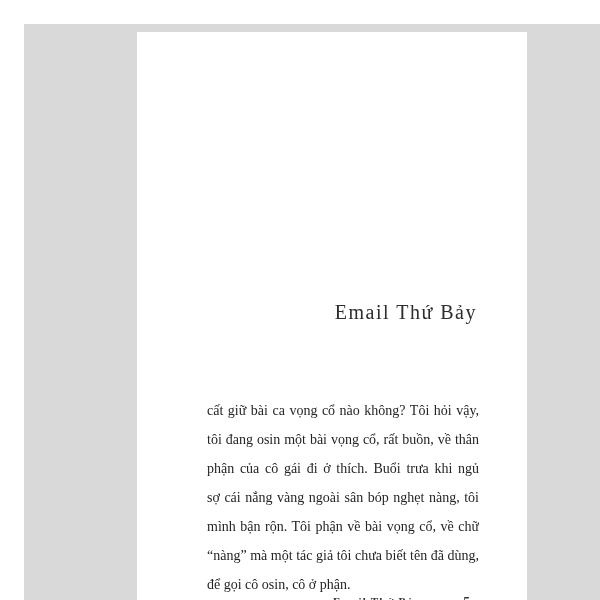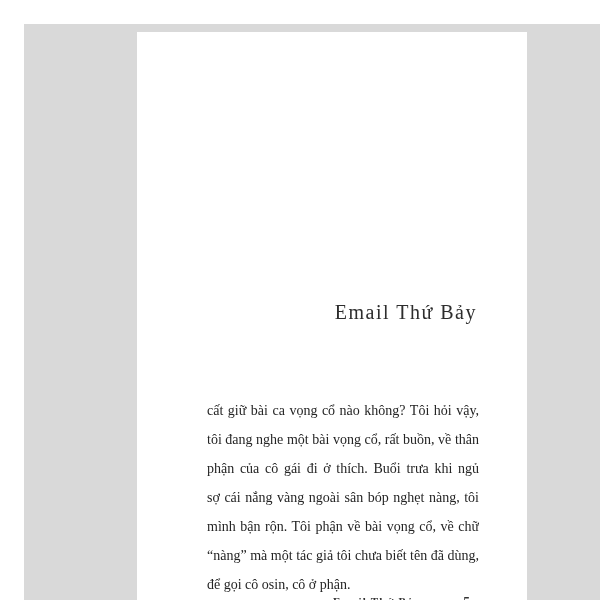--- a/index.html
+++ b/index.html
@@ -71,21 +71,21 @@
 </head>
 <body>
 
 <div class="stage">
   <div class="page">
 
     <div class="chapter-title">Email Thứ Bảy</div>
 
     <div class="body-text">
       <div class="line">cất giữ bài ca vọng cổ nào không? Tôi hỏi vậy, vì</div>
-      <div class="line">tôi đang nghe một bài vọng cổ, rất buồn, về thân</div>
+      <div class="line">tôi đang osin một bài vọng cổ, rất buồn, về thân</div>
       <div class="line">phận của cô gái đi ở thích. Buổi trưa khi ngủ dậy,</div>
       <div class="line">sợ cái nắng vàng ngoài sân bóp nghẹt nàng, tôi</div>
       <div class="line">mình bận rộn. Tôi phận về bài vọng cổ, về chữ</div>
       <div class="line">“nàng” mà một tác giả tôi chưa biết tên đã dùng,</div>
       <div class="line">để gọi cô osin, cô ở phận.</div>
     </div>
 
     <div class="page-footer">
       <span>Email Thứ Bảy</span><span class="sep">·</span><span class="pagenum">5</span>
     </div>

